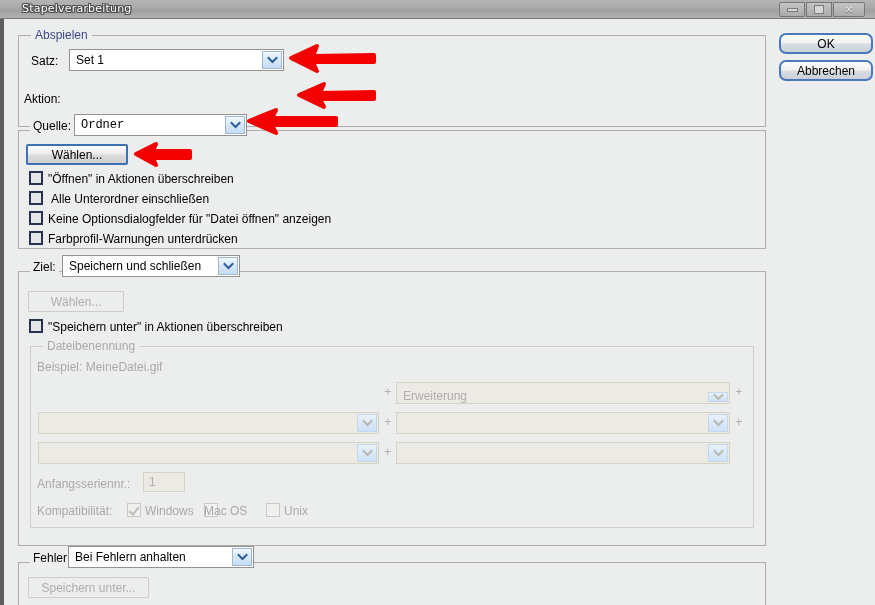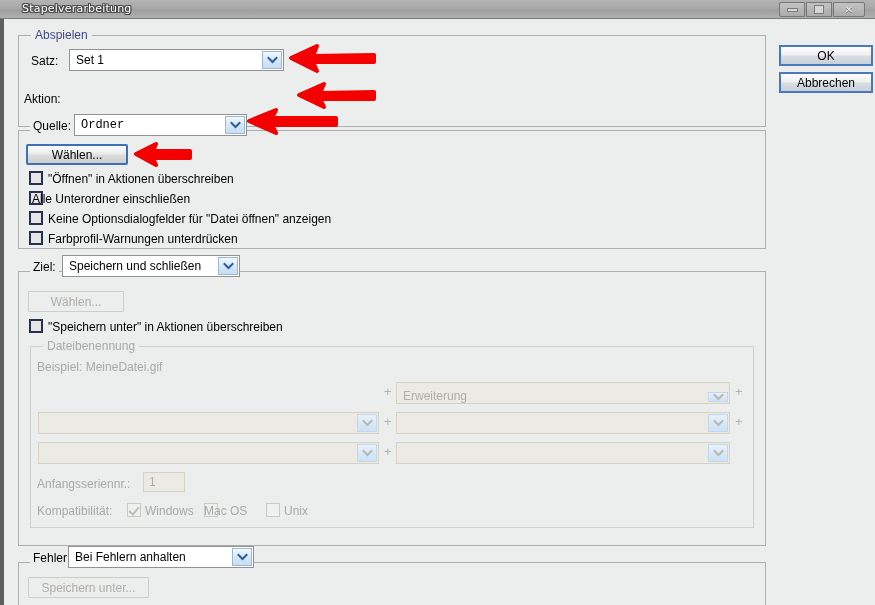--- a/index.html
+++ b/index.html
@@ -184,23 +184,22 @@
     border-radius: 2px;
   }
   .btn.disabled {
     background: #eceded;
     border: 1px solid #cdcdc9;
     color: #b0aeaa;
   }
   .btn-ok-cancel {
     height: 21px;
     border: 2px solid #4a78bd;
-    border-radius: 0;
+    border-radius: 7px;
     background: linear-gradient(to bottom, #fdfdfd 0%, #f0f0f0 45%, #d9dde2 55%, #c9d0d8 100%);
-    margin-top: 12px;
   }
 
   
   .cbx {
     position: absolute;
     width: 14px;
     height: 14px;
     background: #e6e6e6;
     border: 2px solid #26314f;
     box-sizing: border-box;
@@ -301,21 +300,21 @@
     </div>
 
     <div class="btn focused" style="left:22px; top:125px; width:102px; height:21px;">
       <span>Wählen...</span>
     </div>
 
     <div class="cbx" style="left:25px; top:152px;"></div>
     <span class="lbl" style="left:44px; top:153px;">"Öffnen" in Aktionen überschreiben</span>
 
     <div class="cbx" style="left:25px; top:172px;"></div>
-    <span class="lbl" style="left:28px; top:173px;">Alle Unterordner einschließen</span>
+    <span class="lbl" style="left:47px; top:173px;">Alle Unterordner einschließen</span>
 
     <div class="cbx" style="left:25px; top:192px;"></div>
     <span class="lbl" style="left:44px; top:193px;">Keine Optionsdialogfelder für "Datei öffnen" anzeigen</span>
 
     <div class="cbx" style="left:25px; top:212px;"></div>
     <span class="lbl" style="left:44px; top:213px;">Farbprofil-Warnungen unterdrücken</span>
 
     <div class="group" style="left:14px; top:252px; width:748px; height:275px;"></div>
 
     <span class="lbl" style="left:26px; top:241px; background:#eceded; padding:0 3px;">Ziel:</span>

